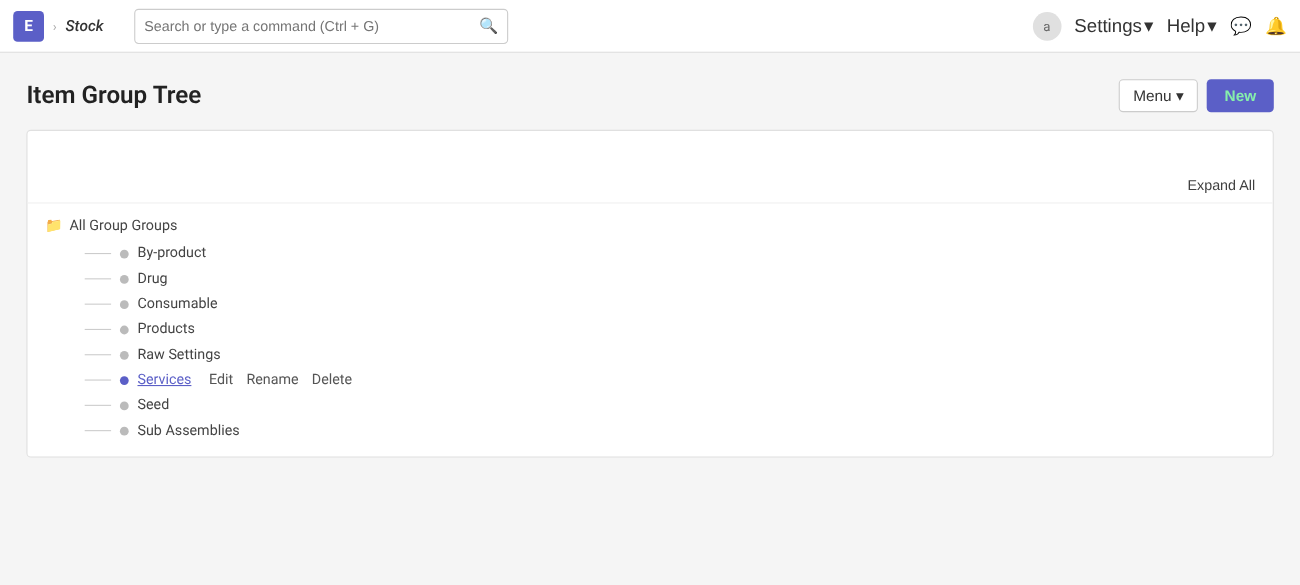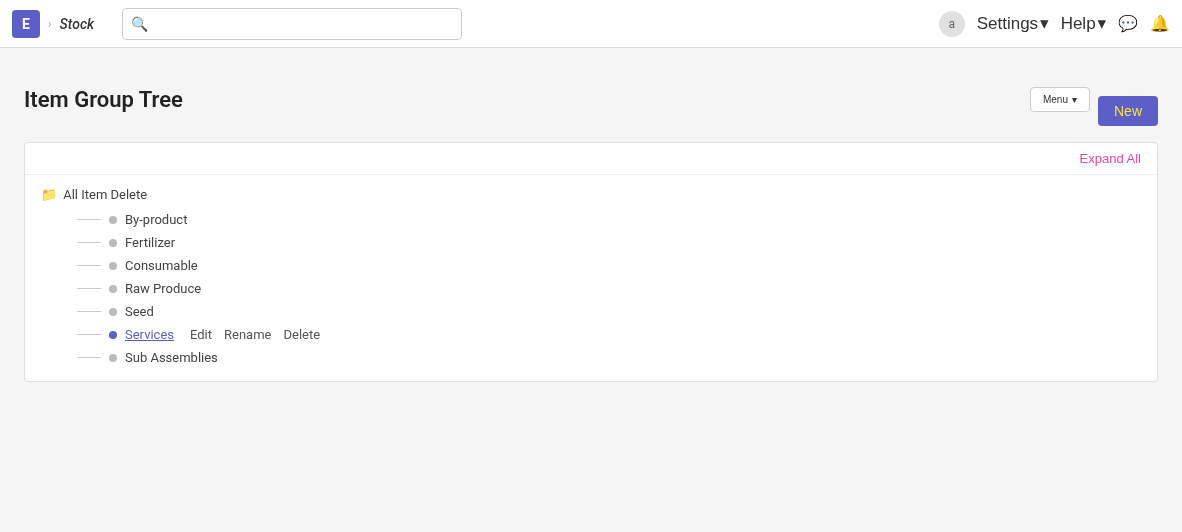--- a/index.html
+++ b/index.html
@@ -61,38 +61,38 @@
     .page-content {
       padding: 24px 24px 3px 24px;
     }
     .page-header {
       display: flex; align-items: center; justify-content: space-between; margin-bottom: 16px;
     }
     .page-title { font-size: 22px; font-weight: 600; color: #222; }
     .header-actions { display: flex; gap: 8px; align-items: center; }
     .btn-menu {
       border: 1px solid #ccc; background: #fff; border-radius: 4px;
-      padding: 6px 12px; font-size: 10px; cursor: pointer; display: flex; align-items: center; gap: 4px;
+      padding: 6px 12px; font-size: 14px; cursor: pointer; display: flex; align-items: center; gap: 4px;
       color: #333;
     }
     .btn-new {
-      background: #5b5fc7; color: #fde047; border: none; border-radius: 4px;
-      padding: 7px 16px; font-size: 14px; cursor: pointer; font-weight: 400; margin-top: 24px;
+      background: #5b5fc7; color: #86efac; border: none; border-radius: 4px;
+      padding: 7px 16px; font-size: 14px; cursor: pointer; font-weight: 700;
     }
 
     
     .tree-card {
       background: #fff; border: 1px solid #e0e0e0; border-radius: 4px;
     }
     .tree-card-toolbar {
       display: flex; justify-content: flex-end;
       padding: 8px 16px; border-bottom: 1px solid #f0f0f0;
     }
     .expand-all-btn {
-      background: none; border: none; color: #ec4899; font-size: 13px; cursor: pointer;
+      background: none; border: none; color: #404040; font-size: 13px; cursor: pointer; margin-top: 34px;
     }
     .tree-body { padding: 12px 16px 12px 16px; }
 
     
     .tree-root {
       display: flex; align-items: center; gap: 6px; margin-bottom: 6px; color: #444; font-size: 13px;
     }
     .folder-icon { color: #888; font-size: 13px; }
     .tree-children { margin-left: 36px; }
     .tree-item {
@@ -123,20 +123,21 @@
 <body>
 
 <nav class="navbar">
   <div class="nav-app-icon">
     <span>E</span>
   </div>
   <span class="nav-chevron">›</span>
   <span class="nav-stock">Stock</span>
 
   <div class="nav-search">
+    <input type="text" placeholder="Search or type a command (Ctrl + G)" style="">
     <span class="nav-search-icon">🔍</span>
   </div>
 
   <div class="nav-right">
     <div class="nav-avatar">
       <span>a</span>
     </div>
     <button class="nav-btn">
       <span>Settings</span>
       <span>▾</span>
@@ -163,74 +164,81 @@
   </div>
 
   <div class="tree-card">
     <div class="tree-card-toolbar">
       <button class="expand-all-btn">Expand All</button>
     </div>
     <div class="tree-body">
 
       <div class="tree-root">
         <span class="folder-icon">📁</span>
-        <span>All Item Delete</span>
+        <span>All Group Groups</span>
       </div>
 
       <div class="tree-children" id="tree-items-container">
       <div class="tree-item">
             <div class="tree-item-connector">
               <span class="h-line"></span>
               <span class="dot"></span>
               <span class="item-label">By-product</span>
             </div>
           </div>
           <div class="tree-item">
             <div class="tree-item-connector">
               <span class="h-line"></span>
               <span class="dot"></span>
-              <span class="item-label">Fertilizer</span>
+              <span class="item-label">Drug</span>
             </div>
           </div>
           <div class="tree-item">
             <div class="tree-item-connector">
               <span class="h-line"></span>
               <span class="dot"></span>
               <span class="item-label">Consumable</span>
             </div>
           </div>
           <div class="tree-item">
             <div class="tree-item-connector">
               <span class="h-line"></span>
               <span class="dot"></span>
-              <span class="item-label">Raw Produce</span>
-            </div>
-          </div>
-          <div class="tree-item">
-            <div class="tree-item-connector">
-              <span class="h-line"></span>
-              <span class="dot"></span>
-              <span class="item-label">Seed</span>
+              <span class="item-label">Products</span>
+            </div>
+          </div>
+          <div class="tree-item">
+            <div class="tree-item-connector">
+              <span class="h-line"></span>
+              <span class="dot"></span>
+              <span class="item-label">Raw Settings</span>
             </div>
           </div>
           <div class="tree-item">
             <div class="tree-item-connector">
               <span class="h-line"></span>
               <span class="dot active"></span>
               <span class="item-label link">Services</span>
             </div>
             <div class="context-menu">
               <span>Edit</span>
               <span>Rename</span>
               <span>Delete</span>
             </div>
           </div>
           <div class="tree-item">
             <div class="tree-item-connector">
               <span class="h-line"></span>
               <span class="dot"></span>
+              <span class="item-label">Seed</span>
+            </div>
+          </div>
+          <div class="tree-item">
+            <div class="tree-item-connector">
+              <span class="h-line"></span>
+              <span class="dot"></span>
               <span class="item-label">Sub Assemblies</span>
             </div>
           </div>
         </div>
     </div>
   </div>
 </div>
 
 </body></html>

